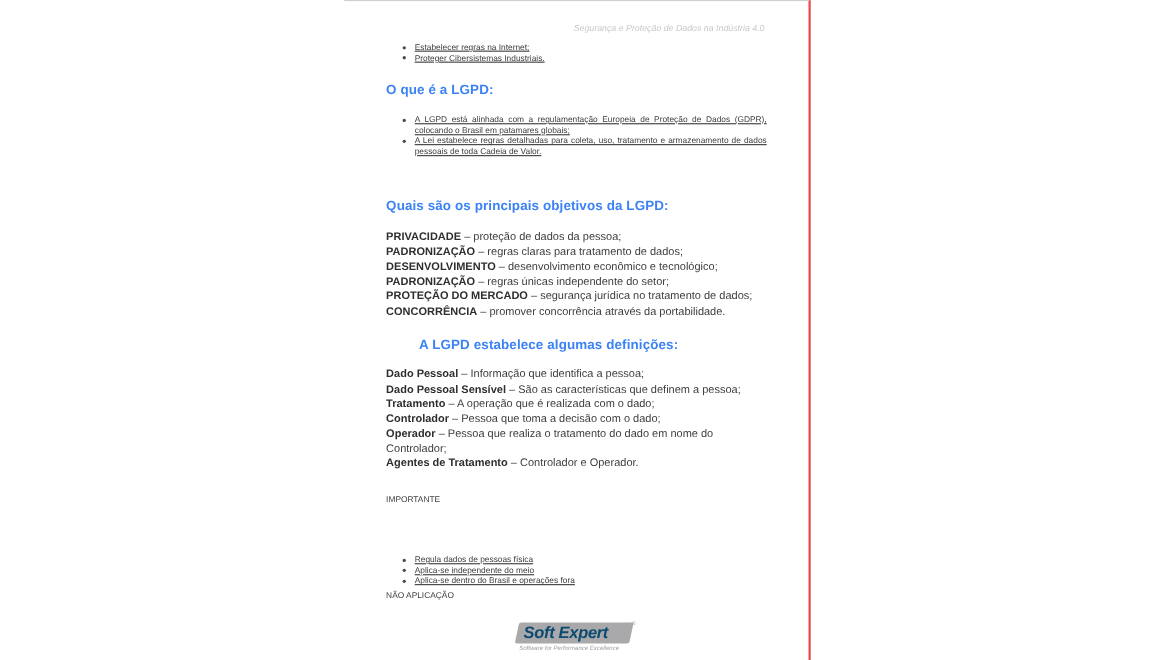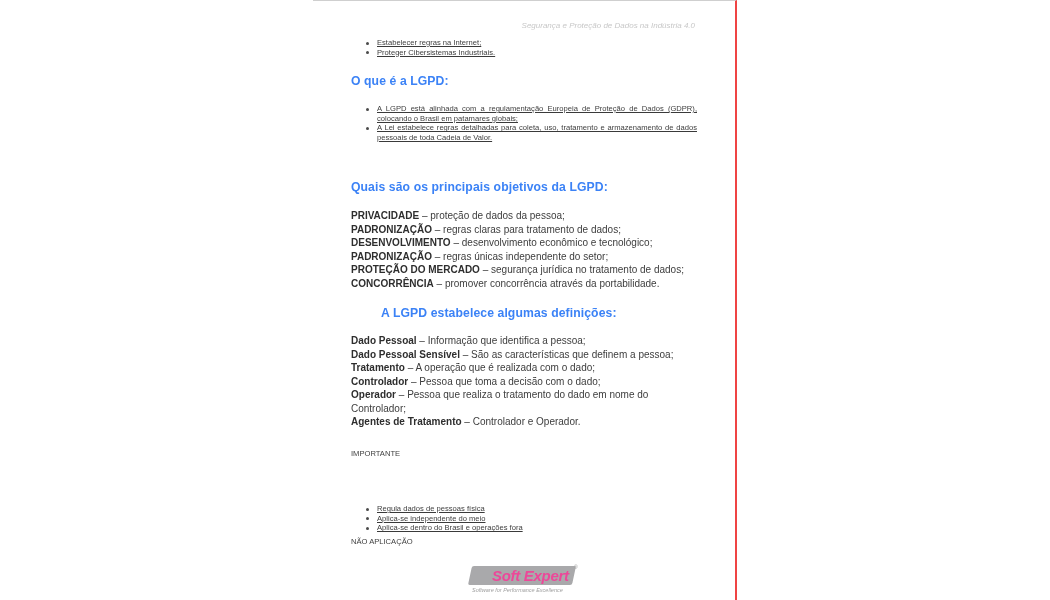--- a/index.html
+++ b/index.html
@@ -37,22 +37,22 @@
   .defs p b { color:#2e2e2e; }
   .plain { font-size:7.6px; color:#3d3d3d; }
   .logo {
     position:absolute; left:157px; top:565px; width:110px; height:30px;
   }
   .logo-box {
     position:absolute; left:0; top:0; width:104px; height:19px; background:#a9a9ab;
     transform:skewX(-12deg); border-radius:2px;
   }
   .logo-text {
-    position:absolute; left:22px; top:1px; font-size:15px; font-weight:bold; font-style:italic;
-    color:#ec4899; letter-spacing:-0.3px; white-space:nowrap;
+    position:absolute; left:6px; top:1px; font-size:15px; font-weight:bold; font-style:italic;
+    color:#0c4a6e; letter-spacing:-0.3px; white-space:nowrap;
   }
   .logo-reg {
     position:absolute; left:104px; top:-2px; font-size:5px; color:#9a9a9a;
   }
   .logo-tag {
     position:absolute; left:2px; top:21px; font-size:5.5px; font-style:italic; color:#a0a0a0; white-space:nowrap;
   }
 </style>
 </head>
 <body>

